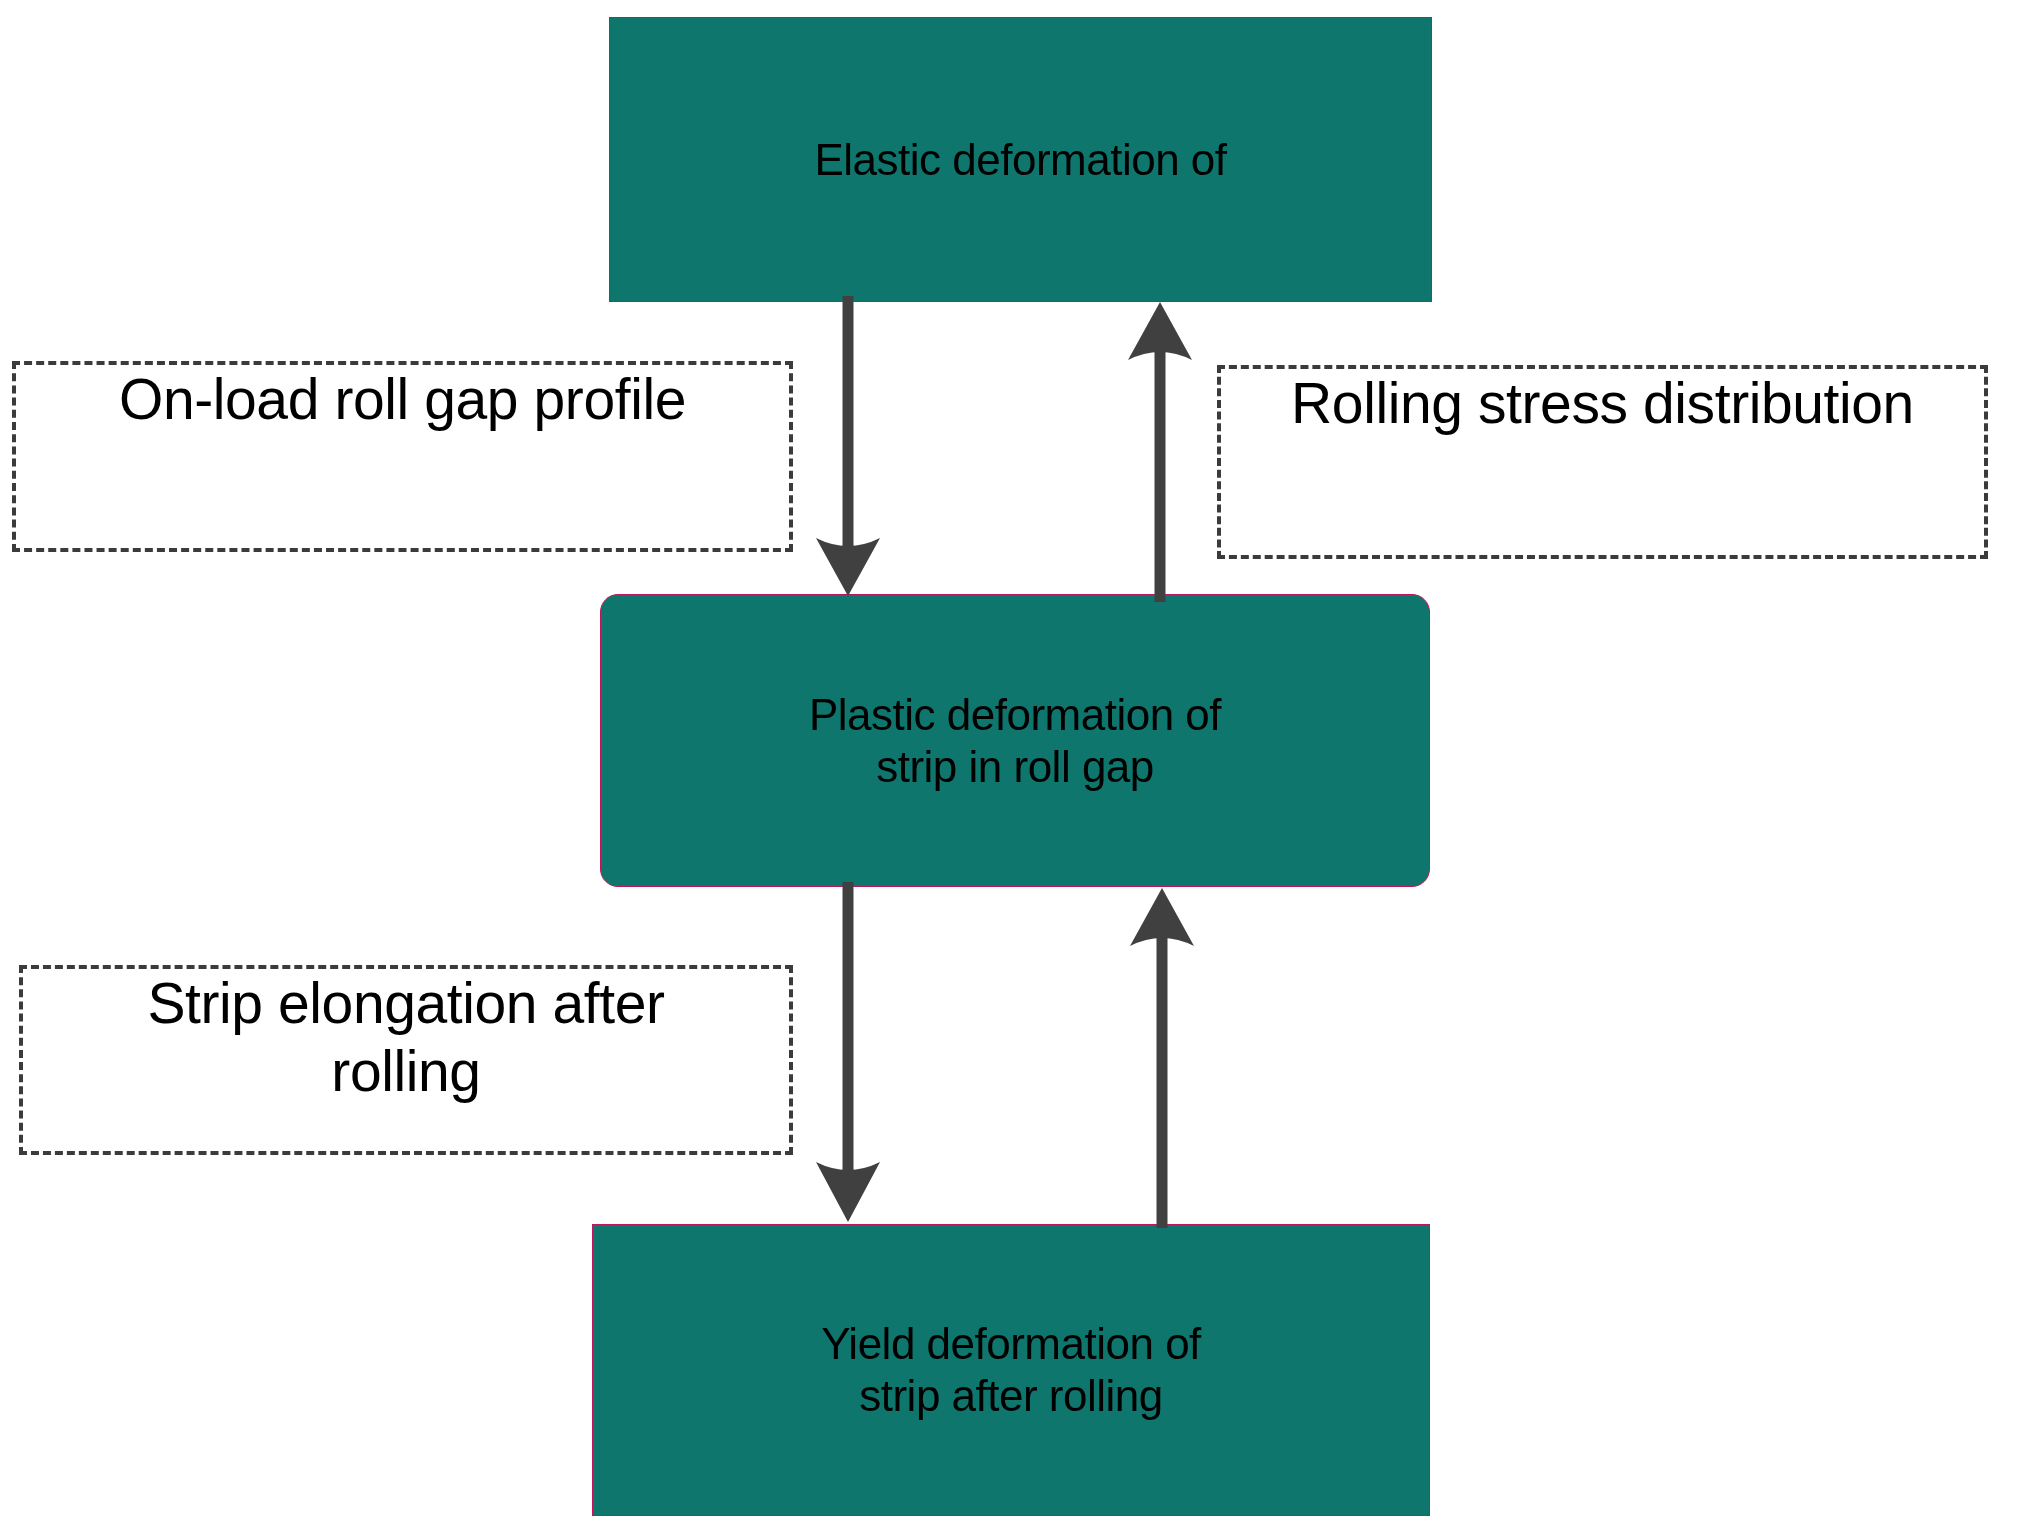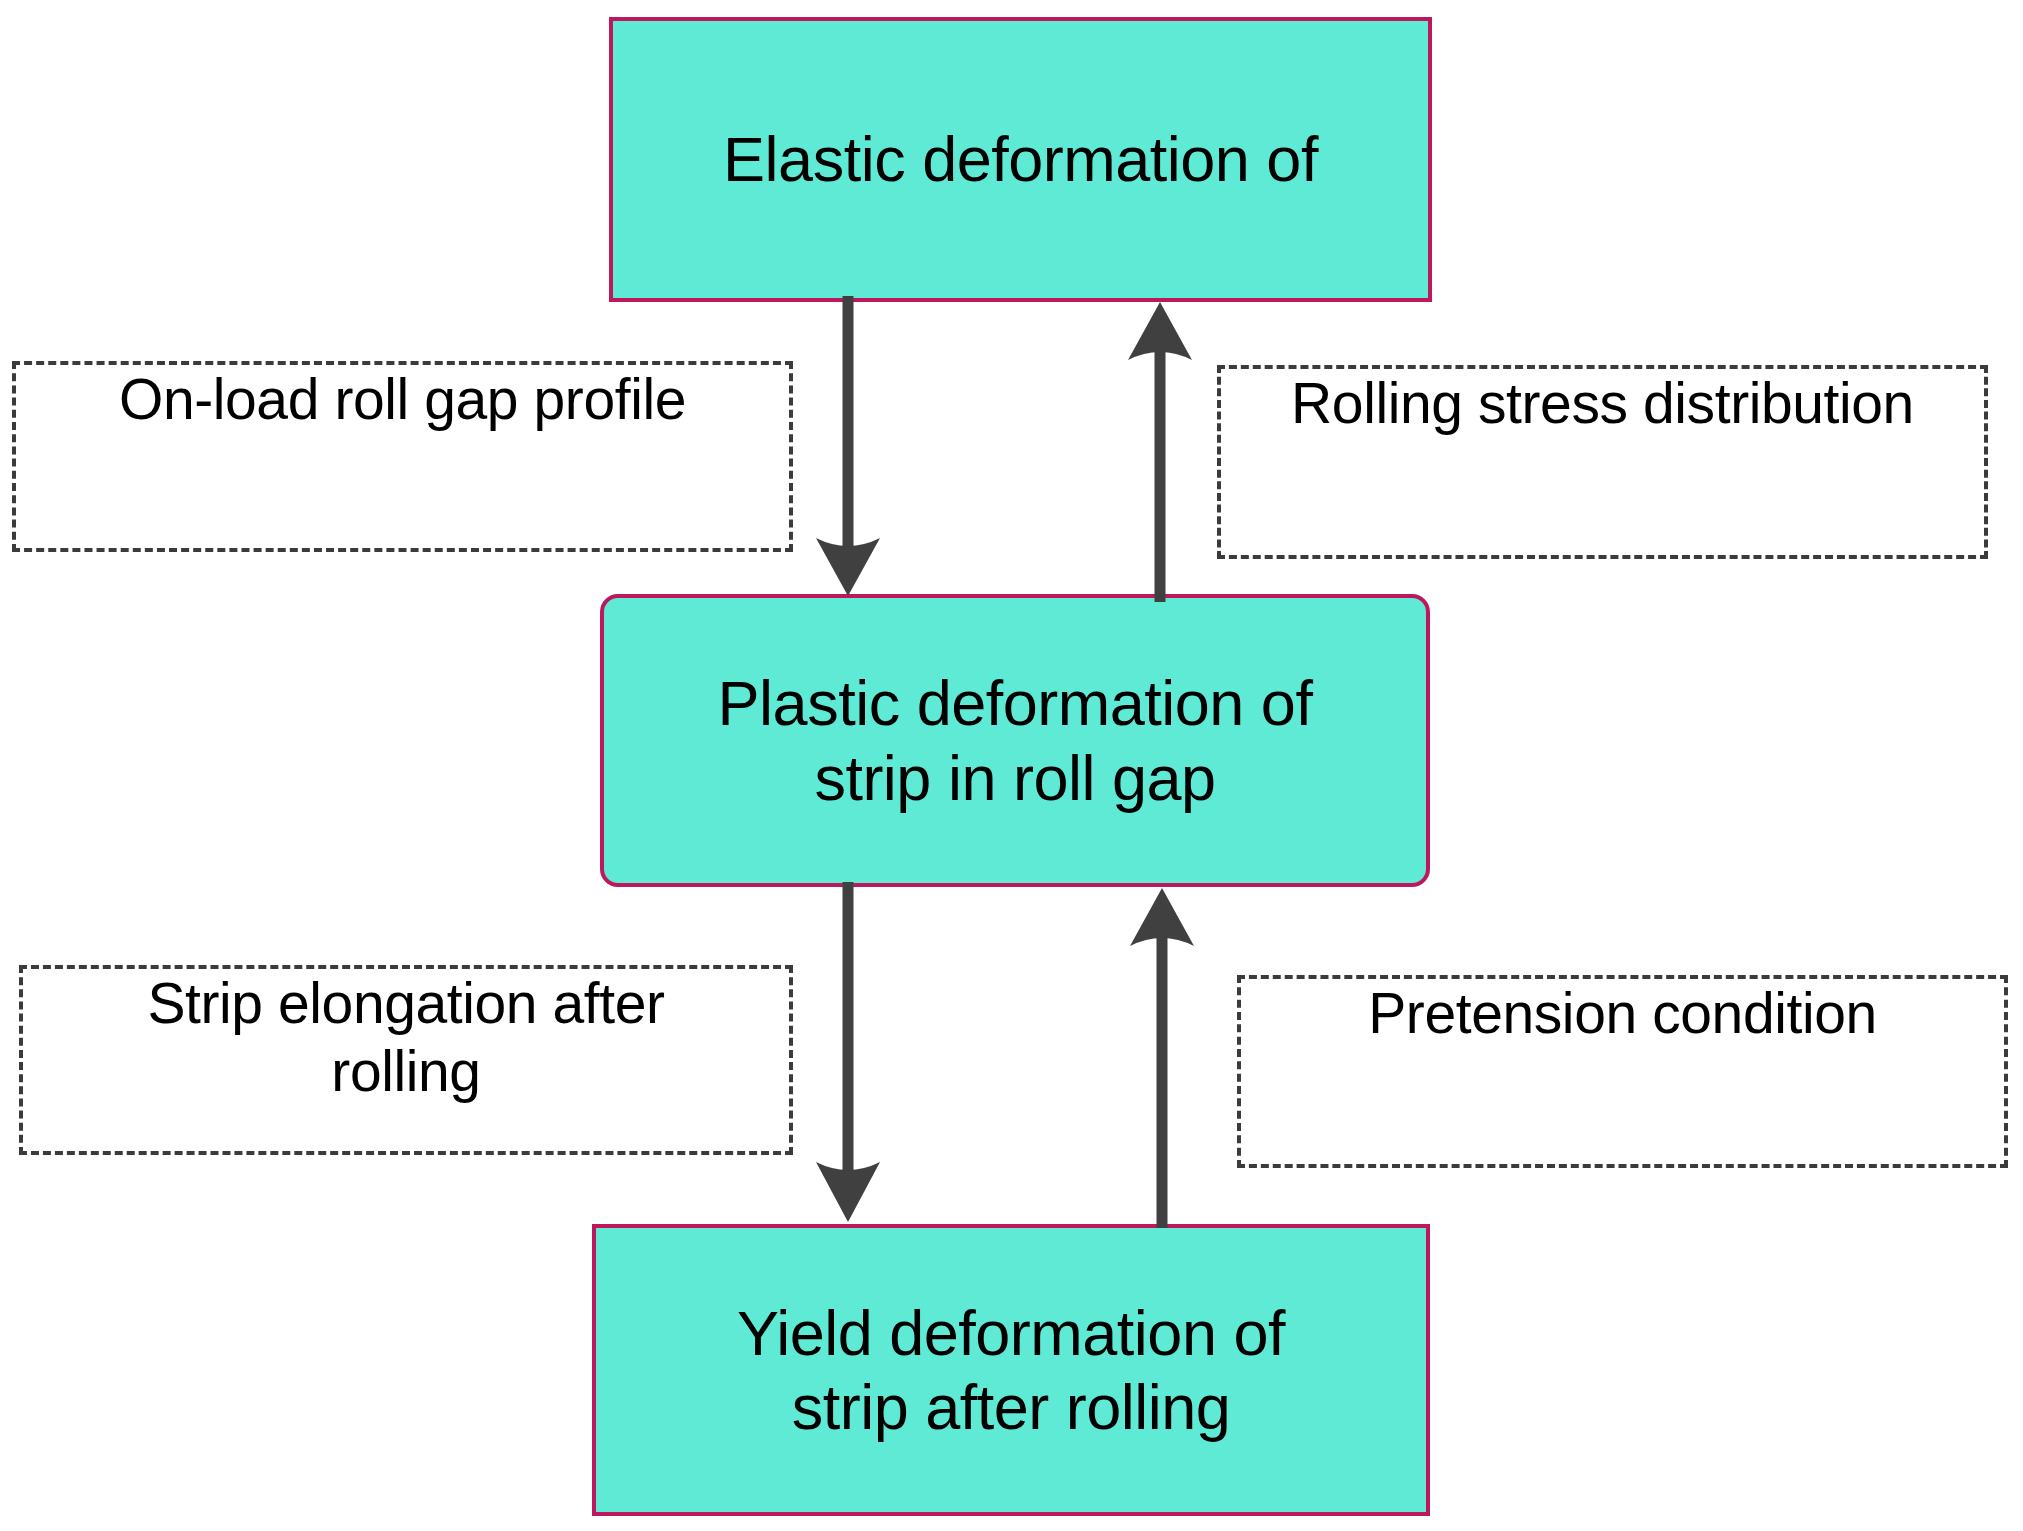--- a/index.html
+++ b/index.html
@@ -11,28 +11,28 @@
     position: relative;
     width: 2023px;
     height: 1531px;
     background: #ffffff;
     font-family: "Liberation Sans", sans-serif;
     overflow: hidden;
   }
   .node {
     position: absolute;
     box-sizing: border-box;
-    border: 4px solid #be185d;
-    background: #5eead4;
+    border: 1px solid #be185d;
+    background: #0f766e;
     display: flex;
     align-items: center;
     justify-content: center;
     text-align: center;
     color: #000000;
-    font-size: 63px;
+    font-size: 44px;
     line-height: 1.18;
     padding: 0 18px;
     letter-spacing: -0.5px;
   }
   .annot {
     position: absolute;
     box-sizing: border-box;
     border: 4px dashed #3b3b3b;
     background: transparent;
     display: flex;
@@ -84,23 +84,20 @@
     <div>
       <span>Strip elongation after</span><br>
       <span>rolling</span>
     </div>
   </div>
 
   <div class="annot" style="left:1217px; top:365px; width:771px; height:194px;">
     <span>Rolling stress distribution</span>
   </div>
 
-  <div class="annot" style="left:1237px; top:975px; width:771px; height:193px;">
-    <span>Pretension condition</span>
-  </div>
 
   <div class="arrow" style="left:790px; top:296px; width:120px; height:306px;">
     <svg width="120" height="306" viewBox="0 0 120 306">
       <line x1="58" y1="0" x2="58" y2="268" stroke="#404040" stroke-width="11"></line>
       <path d="M 58 300 L 26 242 Q 58 258 90 242 Z" fill="#404040"></path>
     </svg>
   </div>
 
   <div class="arrow" style="left:1100px; top:296px; width:120px; height:306px;">
     <svg width="120" height="306" viewBox="0 0 120 306">

